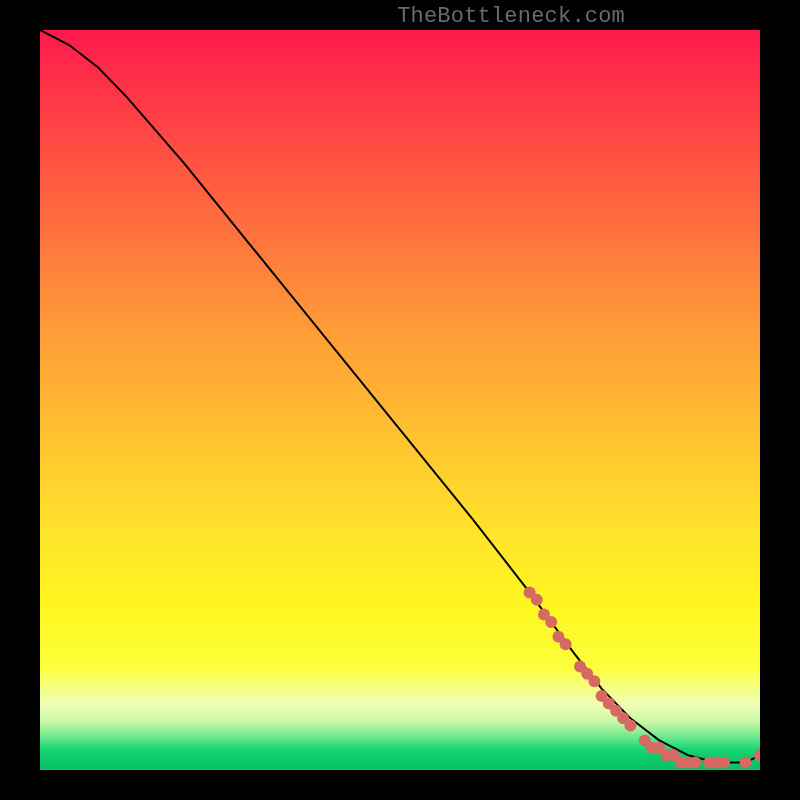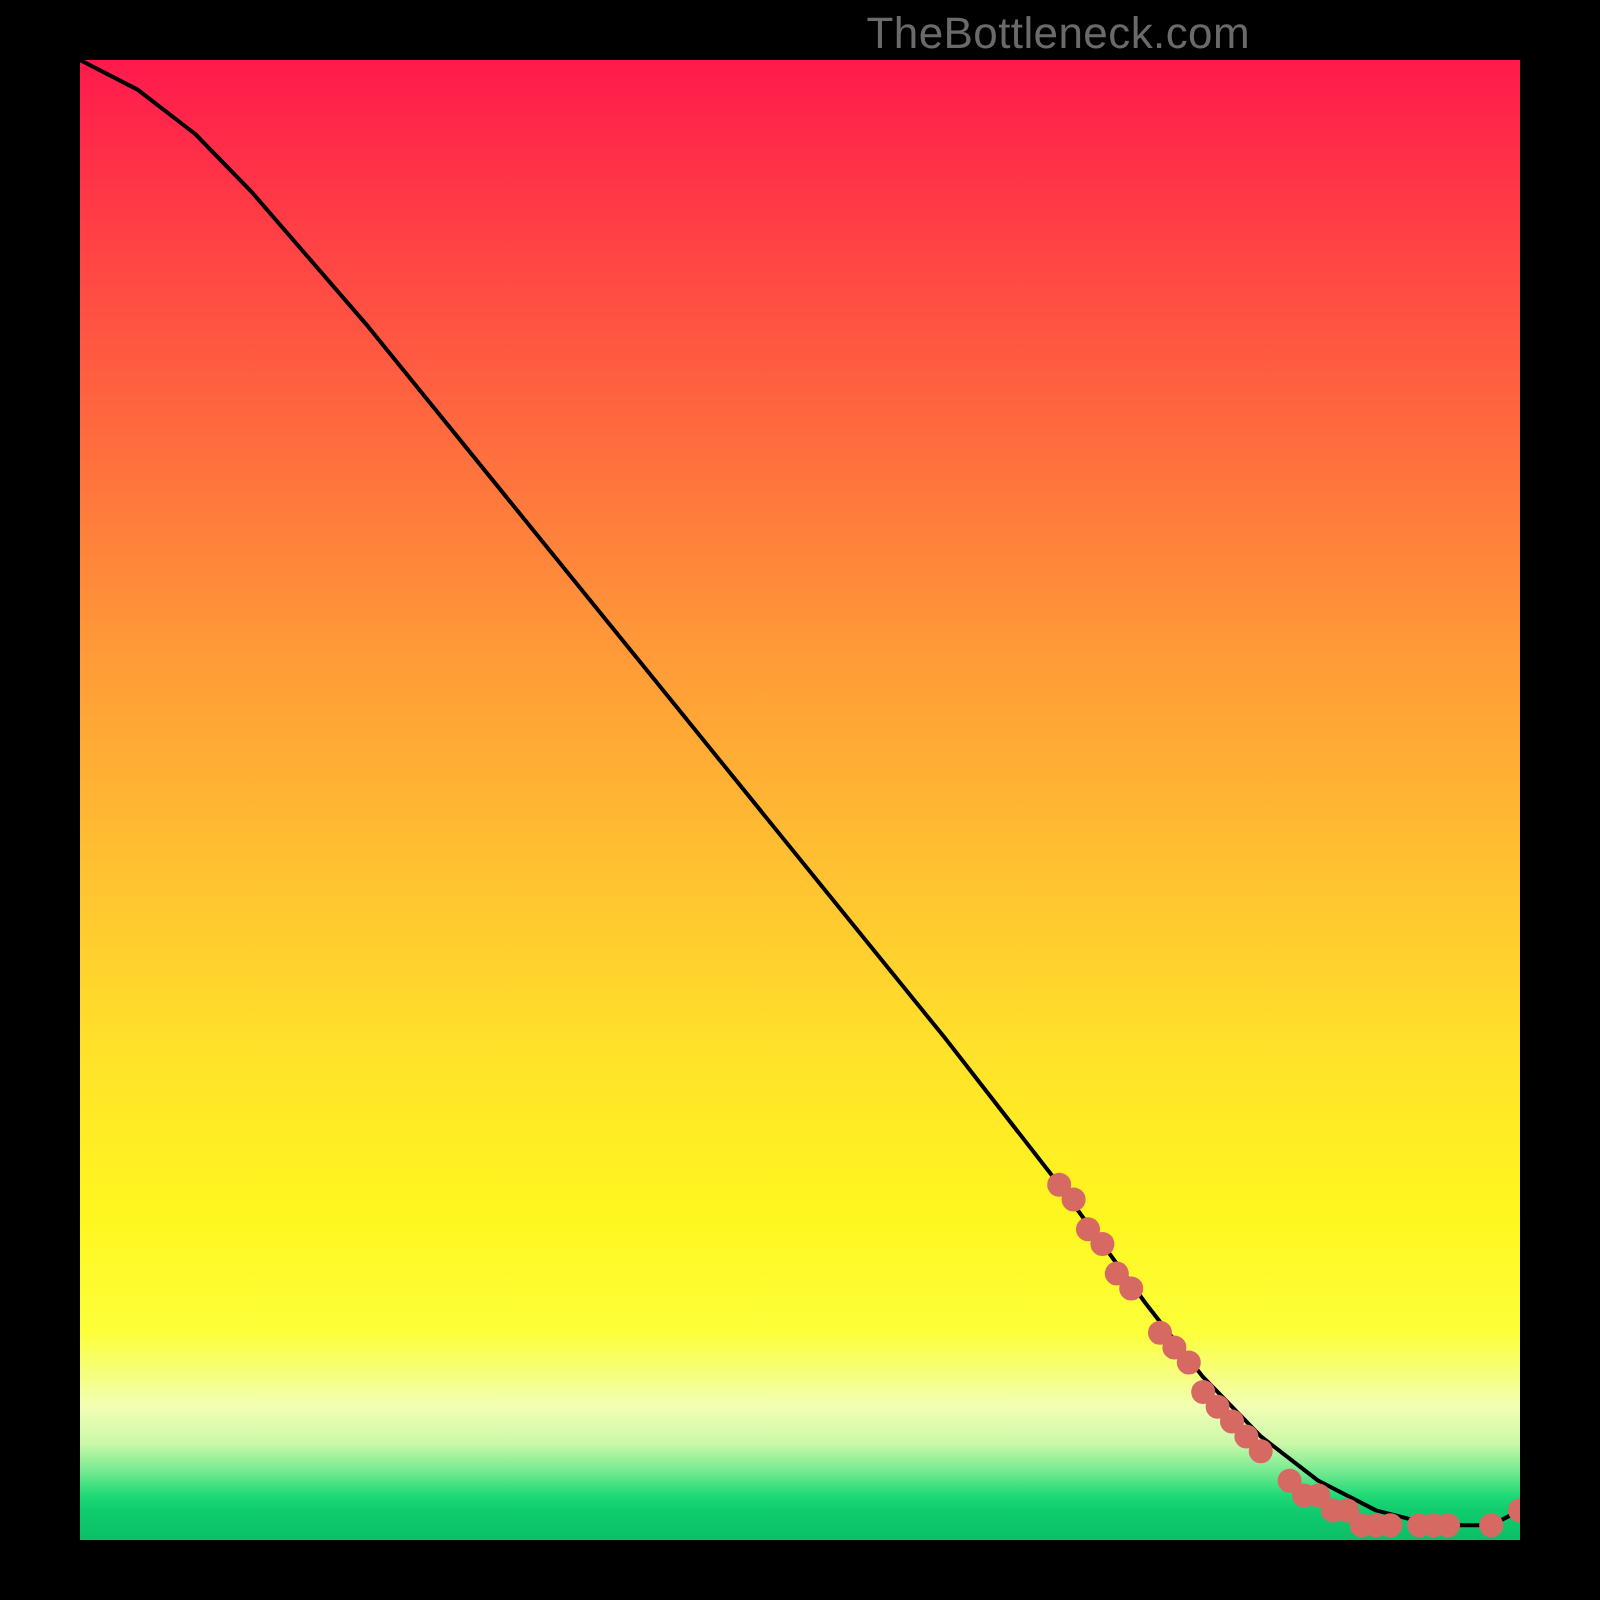--- a/index.html
+++ b/index.html
@@ -9,20 +9,21 @@
     height: 800px;
     background: #000;
     overflow: hidden;
     font-family: Arial, Helvetica, sans-serif;
   }
   .frame {
     position: relative;
     width: 667px;
     height: 800px;
     box-sizing: border-box;
+    font-family: Liberation Mono, monospace;
   }
   
   .plot-area {
     position: absolute;
     left: 40px;
     top: 30px;
     width: 720px;
     height: 740px;
   }
   .gradient {

